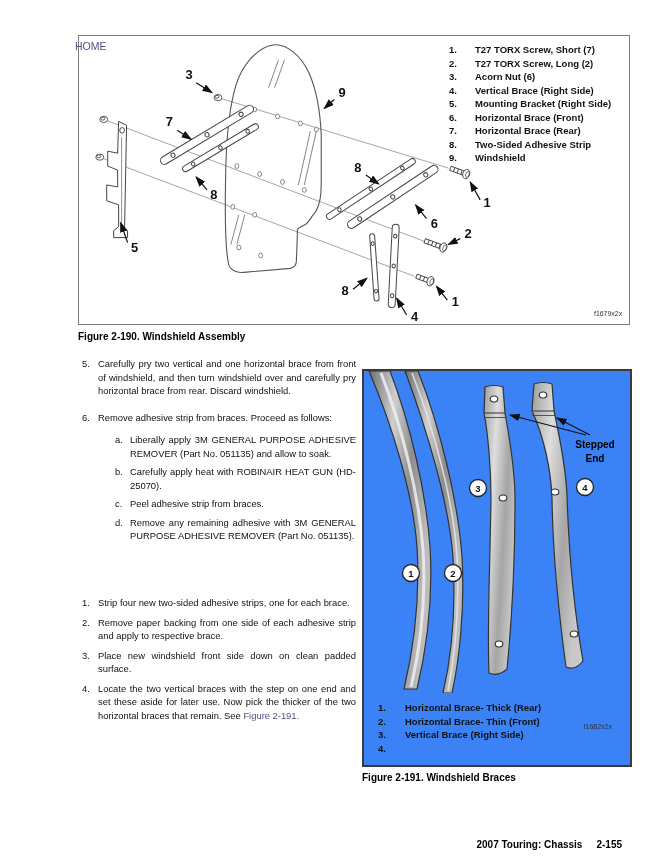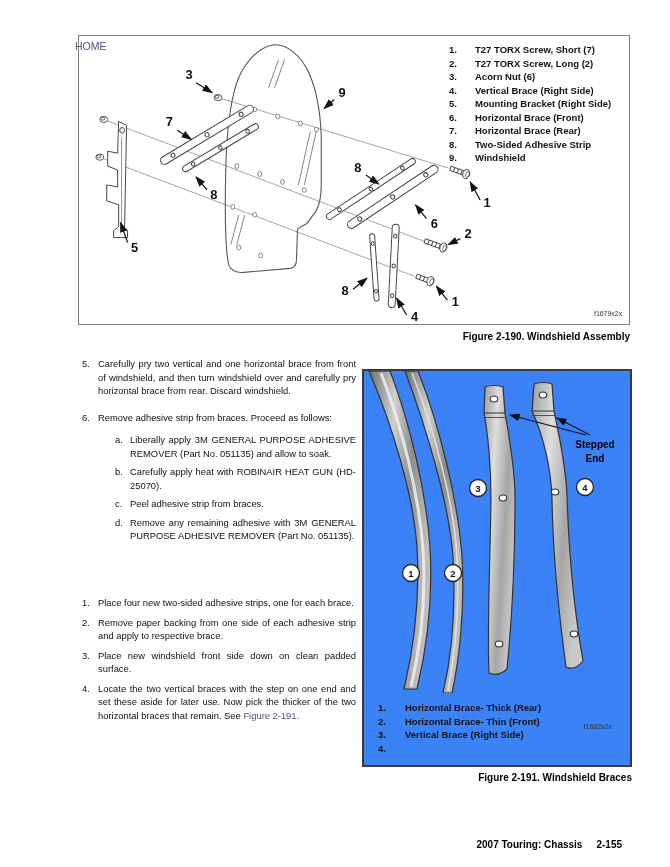--- a/index.html
+++ b/index.html
@@ -7,21 +7,21 @@
         font-family:"Liberation Sans",sans-serif;color:#111;}
   .home{position:absolute;left:75px;top:25px;font-size:10.5px;color:#50507e;
         cursor:pointer;margin-top:15px;}
   
   .fig1{position:absolute;left:78px;top:35px;width:552px;height:290px;
         border:1px solid #7d7d7d;box-sizing:border-box;}
   .fig1 svg{display:block;width:100%;height:100%;}
   .f1parts{position:absolute;left:370px;top:7px;width:176px;font-size:9.5px;
         font-weight:bold;line-height:13.5px;}
   .prow{display:grid;grid-template-columns:26px 1fr;}
-  .cap{position:absolute;text-align:right;font-size:10px;font-weight:bold;color:#000;}
+  .cap{position:absolute;text-align:left;font-size:10px;font-weight:bold;color:#000;}
   .cap1{left:78px;top:331px;width:552px;}
   .cap2{left:362px;top:772px;width:270px;}
   
   .leftcol{position:absolute;left:78px;top:357px;width:278px;font-size:9.4px;
         line-height:13.5px;}
   .installcol{position:absolute;left:78px;top:596px;width:278px;font-size:9.4px;
         line-height:13.5px;}
   .step{display:flex;margin-bottom:13px;}
   .step .n{flex:0 0 16px;padding-left:4px;box-sizing:content-box;}
   .step .t{flex:1;text-align:justify;}
@@ -281,21 +281,21 @@
     </div>
     <div class="step sub">
       <span class="n">d.</span>
       <div class="t">Remove any remaining adhesive with 3M GENERAL PURPOSE ADHESIVE REMOVER (Part No. 051135).</div>
     </div>
   </div>
 
   <div class="installcol">
     <div class="step istep">
       <span class="n">1.</span>
-      <div class="t"><span>Place four </span><b class="new">new</b><span> two-sided adhesive strips, one for each brace.</span></div>
+      <div class="t"><span>Strip four </span><b class="new">new</b><span> two-sided adhesive strips, one for each brace.</span></div>
     </div>
     <div class="step istep">
       <span class="n">2.</span>
       <div class="t"><span>Remove paper backing from one side of each adhesive strip and apply to respective brace.</span><b class="new"></b><span></span></div>
     </div>
     <div class="step istep">
       <span class="n">3.</span>
       <div class="t"><span>Place </span><b class="new">new</b><span> windshield front side down on clean padded surface.</span></div>
     </div>
     <div class="step istep">

